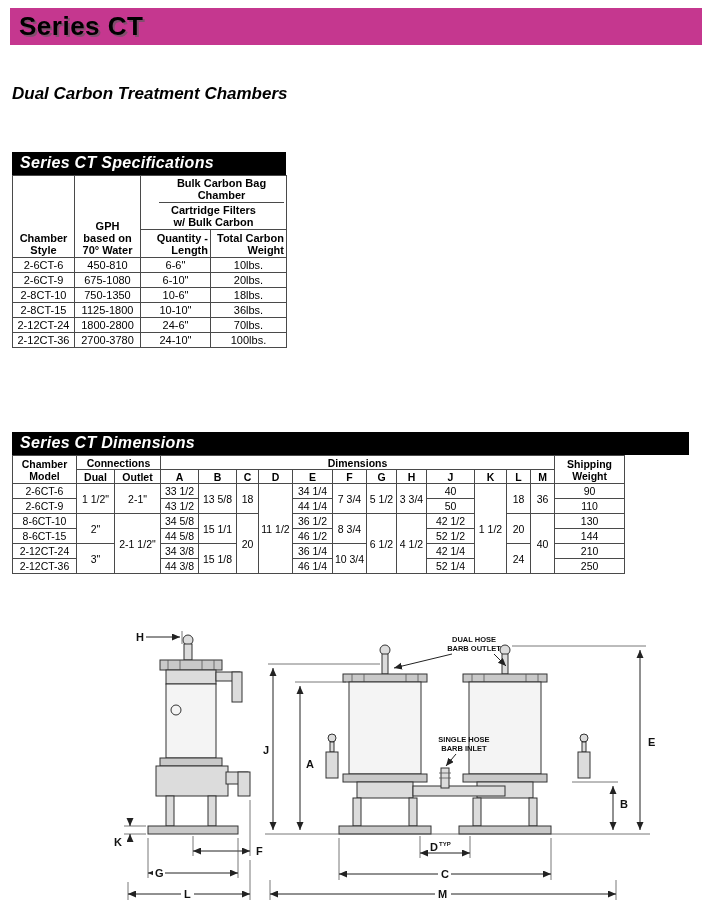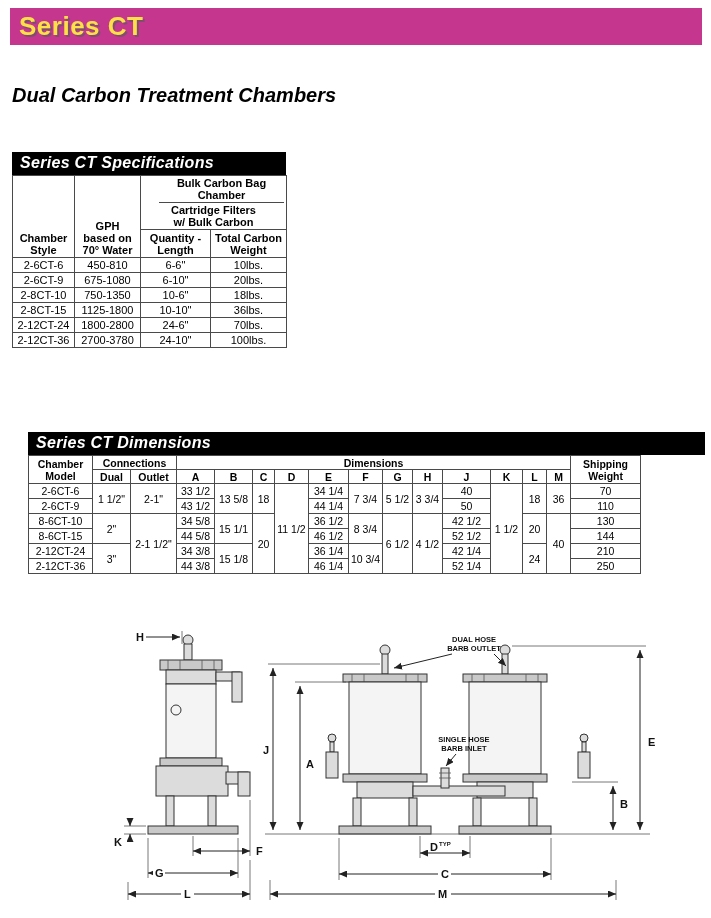--- a/index.html
+++ b/index.html
@@ -2,47 +2,47 @@
 <html style="--accent: #c5378f;"><head>
 <meta charset="utf-8">
 <style>
   * { box-sizing: border-box; }
   html,body { margin:0; padding:0; background:#fff; }
   .page { position:relative; width:711px; height:918px; background:#ffffff;
           font-family:"Liberation Sans", sans-serif; color:#000; overflow:hidden; }
 
   .topbar { position:absolute; left:10px; top:8px; width:692px; height:37px;
             background:var(--accent, #c5378f); }
-  .topbar-title { font-size:26px; font-weight:bold; color:#fde047; line-height:37px;
+  .topbar-title { font-size:26px; font-weight:bold; color:#000000; line-height:37px;
                   padding-left:9px; letter-spacing:.5px;
                   text-shadow:2px 2px 0 rgba(90,90,90,.65); }
 
-  .subtitle { position:absolute; left:12px; top:84px; font-size:20px;
+  .subtitle { position:absolute; left:12px; top:84px; font-size:17px;
               font-weight:bold; font-style:italic; }
   .brand { position:absolute; right:12px; top:66px; text-align:right; line-height:1.05; }
   .brand-main { font-size:31px; font-weight:bold; font-style:italic; }
   .brand-sub  { font-size:23px; font-style:italic; }
 
   .blackbar { background:#000; color:#fff; font-weight:bold; font-style:italic;
               font-size:16px; padding:2px 8px 3px 8px; letter-spacing:.3px; }
 
   table { border-collapse:collapse; background:#fff; }
   th, td { border:1px solid #4a4a4a; text-align:center; padding:1px 2px; }
   th { font-weight:bold; }
 
   
   .spec { position:absolute; left:12px; top:152px; width:274px; }
   .spec table { width:274px; font-size:11px; table-layout:fixed; }
   .spec td { height:15px; font-weight:normal; }
   .spec .vbot { vertical-align:bottom; }
   .spec .grp-top { border-bottom:1px solid #4a4a4a; padding-bottom:1px; margin-bottom:1px;margin-left:16px; }
-  .spec .hrow2 th { height:28px; }
+  .spec .hrow2 th { height:28px;text-align:right; }
 
   
-  .dims { position:absolute; left:28px; top:432px; width:677px; }
+  .dims { position:absolute; left:12px; top:432px; width:677px; }
   .dims .blackbar { width:677px; }
   .dims table { width:612px; font-size:10.5px; table-layout:fixed; }
   .dims th { height:14px; padding:0 1px; }
   .dims td { height:15px; font-weight:normal; padding:0 1px; }
 
   
   .drawing { position:absolute; left:12px; top:624px; width:688px; height:292px; }
   .oln  { stroke:#333; fill:#f4f4f4; stroke-width:1; }
   .oln2 { stroke:#333; fill:#dcdcdc; stroke-width:1; }
   .oln3 { stroke:#333; fill:#c9c9c9; stroke-width:1; }
@@ -203,21 +203,21 @@
           <td rowspan="2">18</td>
           <td rowspan="6">11 1/2</td>
           <td>34 1/4</td>
           <td rowspan="2">7 3/4</td>
           <td rowspan="2">5 1/2</td>
           <td rowspan="2">3 3/4</td>
           <td>40</td>
           <td rowspan="6">1 1/2</td>
           <td rowspan="2">18</td>
           <td rowspan="2">36</td>
-          <td>70</td>
+          <td>90</td>
         </tr>
         <tr>
           <td>2-6CT-9</td>
           <td>43 1/2</td>
           <td>44 1/4</td>
           <td>50</td>
           <td>110</td>
         </tr>
         <tr>
           <td>8-6CT-10</td>

